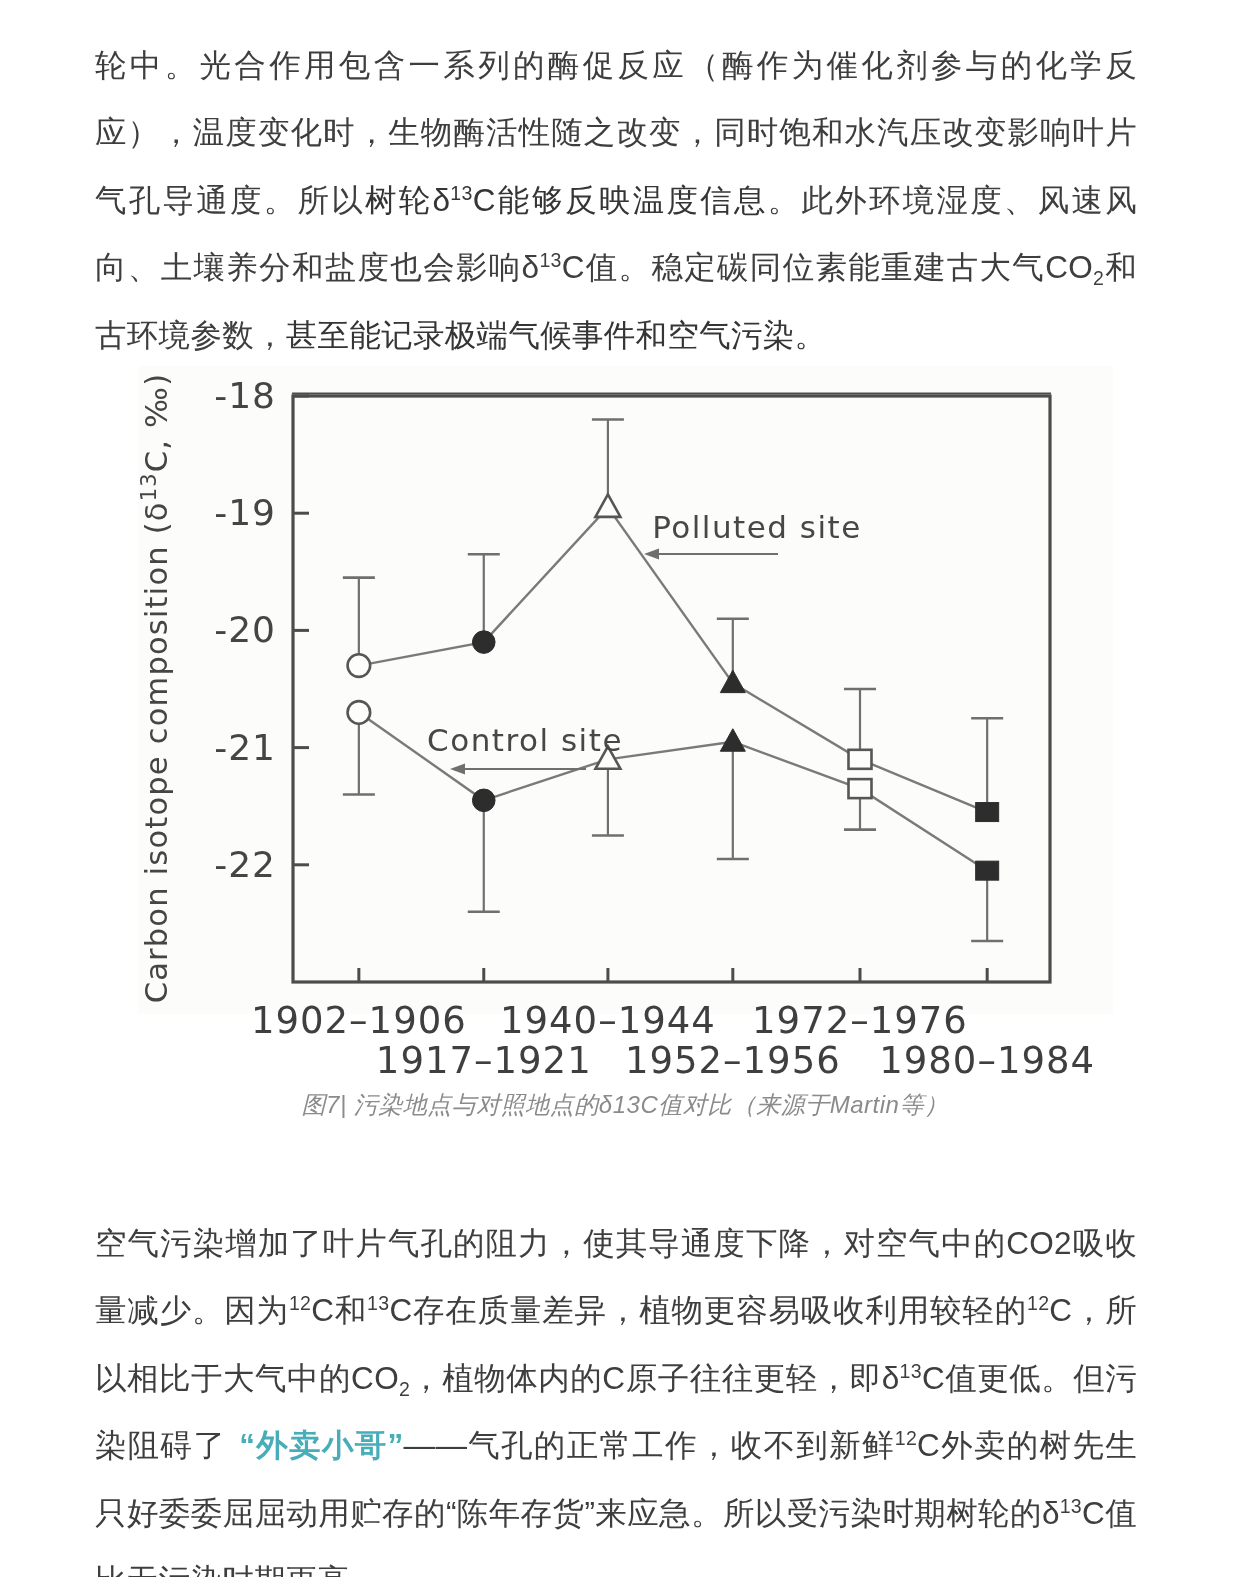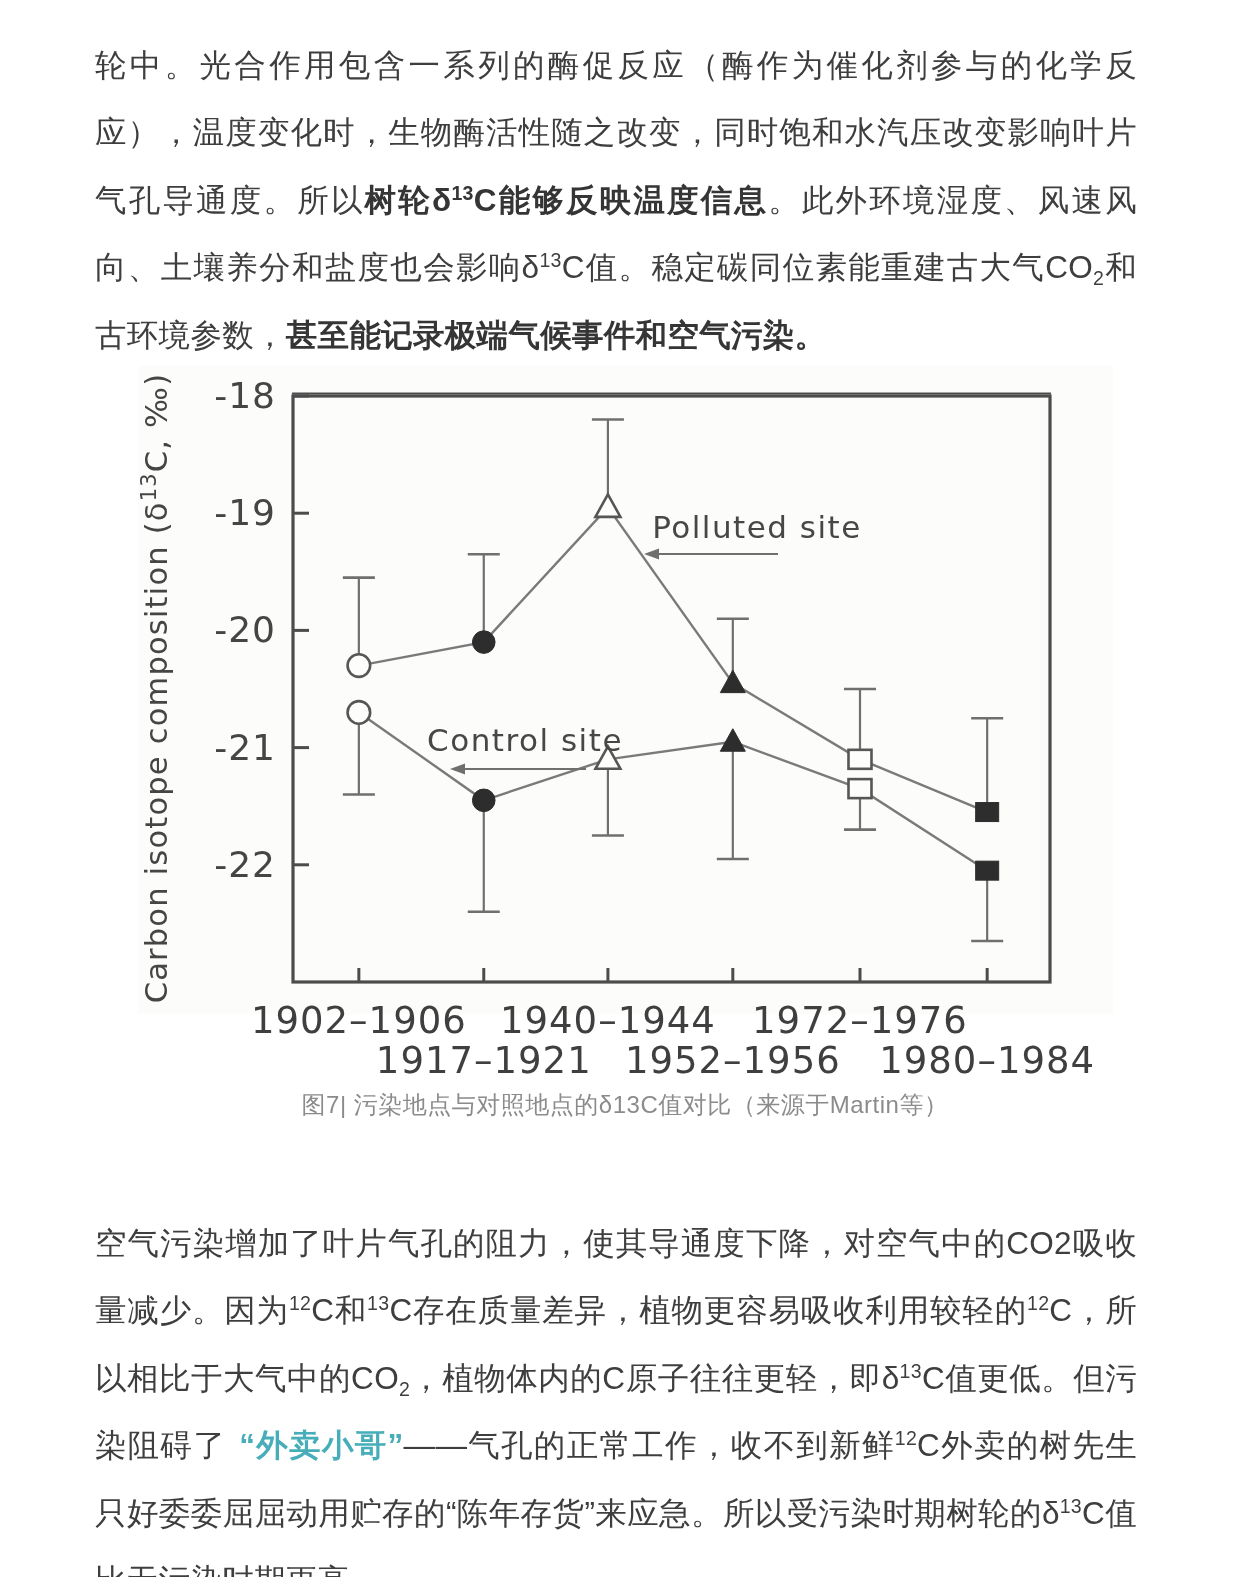--- a/index.html
+++ b/index.html
@@ -11,29 +11,30 @@
   }
   .para{
     position:absolute;left:95px;width:1042px;
     font-size:31.5px;line-height:67.5px;letter-spacing:.3px;
     text-align:justify;text-justify:inter-ideograph;
     color:#3e3e3e;
   }
   .para sup,.para sub{line-height:0;font-size:.62em;}
   sup{vertical-align:super;}
   sub{vertical-align:sub;}
-  .b{font-weight:700;color:#353535;}
+  .b{font-weight:400;color:#353535;}
   .accent{color:var(--accent,#47aeb9);font-weight:700;margin-left:13px;}
   #p1{top:0px;}
   #p2{top:1178px;}
   #chart-svg{position:absolute;left:0;top:360px;}
   .caption{
     position:absolute;top:1086px;left:0;width:100%;
     text-align:center;font-size:24px;line-height:38px;color:#8b8b8b;
     letter-spacing:.5px;
+    font-style:italic;
   }
   svg text{font-family:"DejaVu Sans", sans-serif;}
 </style>
 </head>
 <body style="--accent: #47aeb9;">
 
 <p id="p1" class="para"><span>轮中。光合作用包含一系列的酶促反应（酶作为催化剂参与的化学反应），温度变化时，生物酶活性随之改变，同时饱和水汽压改变影响叶片气孔导通度。所以</span><span class="b">树轮δ</span><sup class="b">13</sup><span class="b">C能够反映温度信息</span><span>。此外环境湿度、风速风向、土壤养分和盐度也会影响δ</span><sup>13</sup><span>C值。稳定碳同位素能重建古大气CO</span><sub>2</sub><span>和古环境参数，</span><span class="b">甚至能记录极端气候事件和空气污染。</span></p>
 
 <figure style="margin:0;">
   <svg id="chart-svg" width="1250" height="720" viewBox="0 360 1250 720">

